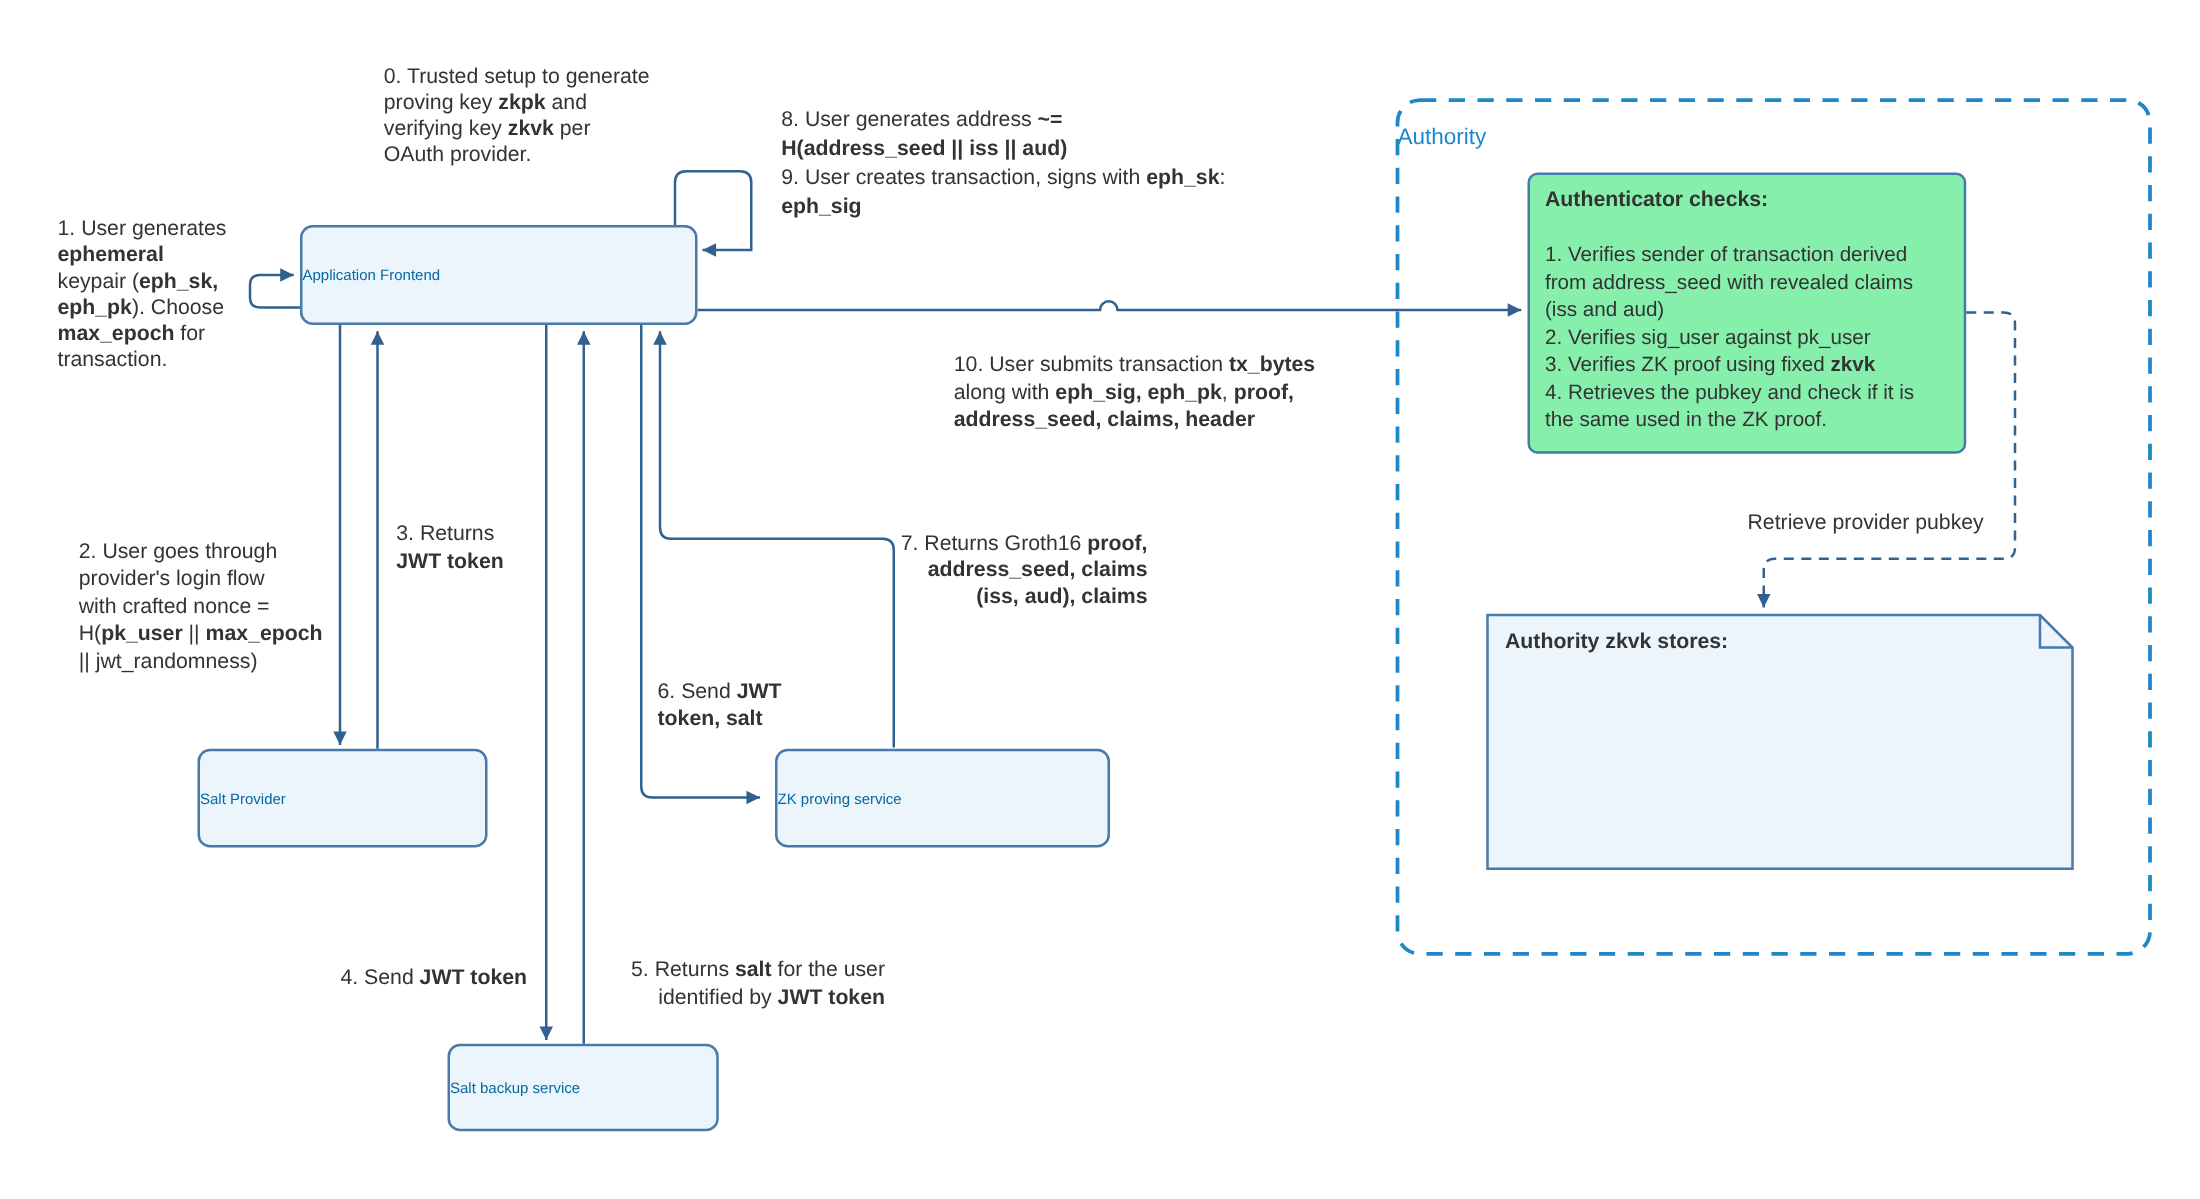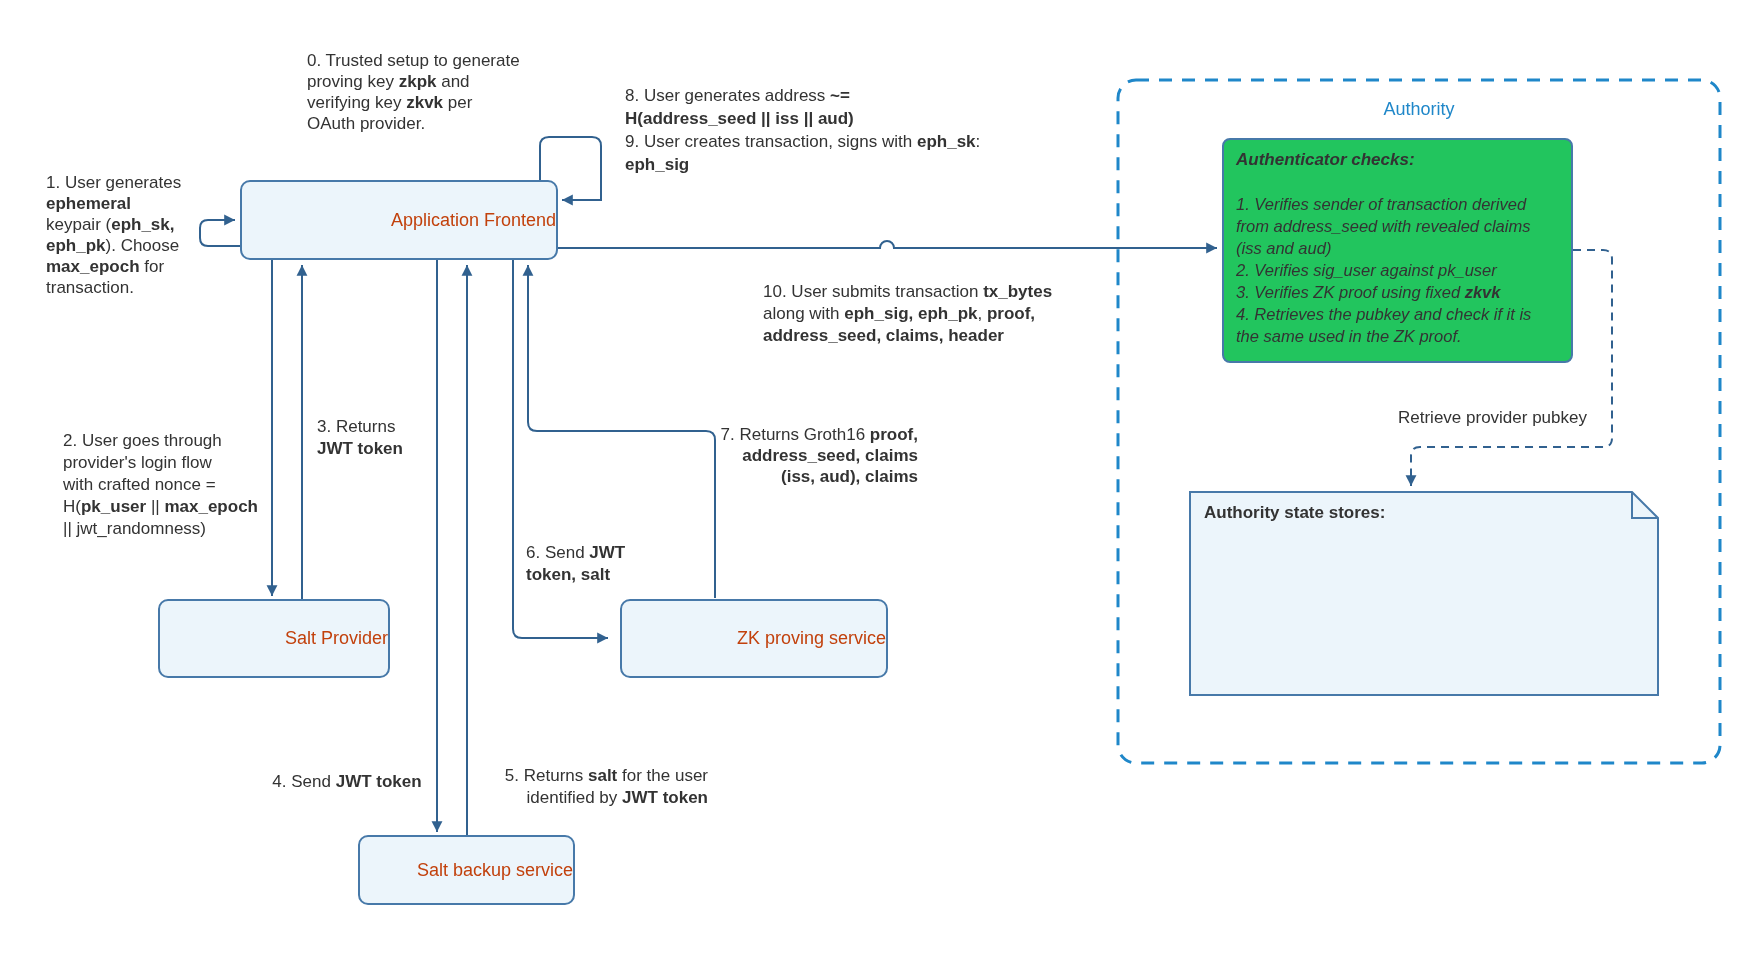--- a/index.html
+++ b/index.html
@@ -1,31 +1,31 @@
 <!DOCTYPE html>
 <html><head>
 <meta charset="utf-8">
 <style>
   html,body{margin:0;padding:0;background:#fff;}
   .canvas{position:relative;width:1760px;height:959px;background:#ffffff;
           font-family:"Liberation Sans",sans-serif;color:#333333;overflow:hidden;}
   svg.layer{position:absolute;left:0;top:0;}
   .node{position:absolute;box-sizing:border-box;background:#ecf5fb;border:2px solid #4779a9;
-        border-radius:10px;display:flex;align-items:center;justify-content:flex-end;
-        font-size:18px;color:#c2410c;}
-  .note{position:absolute;box-sizing:border-box;background:#22c55e;border:2px solid #4779a9;
-        border-radius:8px;padding:9px 12px;font-size:16.5px;line-height:22px;white-space:nowrap;font-style:italic;}
+        border-radius:10px;display:flex;align-items:center;justify-content:flex-start;
+        font-size:12px;color:#0369a1;}
+  .note{position:absolute;box-sizing:border-box;background:#86efac;border:2px solid #4779a9;
+        border-radius:8px;padding:9px 12px;font-size:16.5px;line-height:22px;white-space:nowrap;}
   .note .t{font-weight:bold;margin-bottom:22px;font-size:17px;}
   .doctext{position:absolute;font-size:16.5px;line-height:21px;white-space:nowrap;}
   .doctext .t{font-weight:bold;margin-bottom:21px;font-size:17px;}
   .ann{position:absolute;font-size:17px;line-height:22px;white-space:nowrap;}
   .lh21{line-height:21px;}
   .ctr{text-align:right;}
   .rgt{text-align:center;}
-  .authority-title{position:absolute;left:1118px;top:99px;width:602px;text-align:center;
+  .authority-title{position:absolute;left:1118px;top:99px;width:602px;
                    color:#1f87c9;font-size:18px;}
   .retrieve{position:absolute;left:1398px;top:408px;font-size:17px;white-space:nowrap;}
 </style>
 </head>
 <body>
 
 <div class="canvas">
 
   <svg class="layer" width="1760" height="959" viewBox="0 0 1760 959">
     <defs>
@@ -75,21 +75,21 @@
 
   <div class="authority-title">Authority</div>
   <div class="retrieve">Retrieve provider pubkey</div>
 
   <div class="note" style="left:1222px;top:138px;width:351px;height:225px;">
     <div class="t">Authenticator checks:</div>
     <div>1. Verifies sender of transaction derived<br>from address_seed with revealed claims<br>(iss and aud)<br>2. Verifies sig_user against pk_user<br>3. Verifies ZK proof using fixed <b>zkvk</b><br>4. Retrieves the pubkey and check if it is<br>the same used in the ZK proof.</div>
   </div>
 
   <div class="doctext" style="left:1204px;top:502px;width:440px;">
-    <div class="t">Authority state stores:</div>
+    <div class="t">Authority zkvk stores:</div>
   </div>
 
   <div class="ann lh21" style="left:307px;top:50px;">0. Trusted setup to generate<br>proving key <b>zkpk</b> and<br>verifying key <b>zkvk</b> per<br>OAuth provider.</div>
   <div class="ann lh21" style="left:46px;top:172px;">1. User generates<br><b>ephemeral</b><br>keypair (<b>eph_sk,</b><br><b>eph_pk</b>). Choose<br><b>max_epoch</b> for<br>transaction.</div>
   <div class="ann" style="left:63px;top:430px;">2. User goes through<br>provider's login flow<br>with crafted nonce =<br>H(<b>pk_user</b> || <b>max_epoch</b><br>|| jwt_randomness)</div>
   <div class="ann" style="left:317px;top:416px;">3. Returns<br><b>JWT token</b></div>
   <div class="ann rgt" style="left:262px;top:771px;width:170px;">4. Send <b>JWT token</b></div>
   <div class="ann ctr" style="left:448px;top:765px;width:260px;">5. Returns <b>salt</b> for the user<br>identified by <b>JWT token</b></div>
   <div class="ann" style="left:526px;top:542px;">6. Send <b>JWT</b><br><b>token, salt</b></div>
   <div class="ann ctr lh21" style="left:638px;top:424px;width:280px;">7. Returns Groth16 <b>proof,</b><br><b>address_seed, claims</b><br><b>(iss, aud), claims</b></div>

